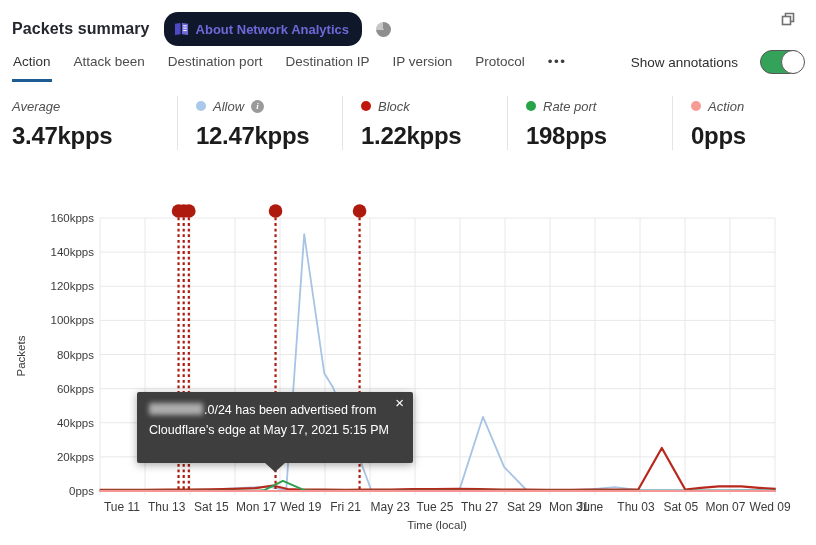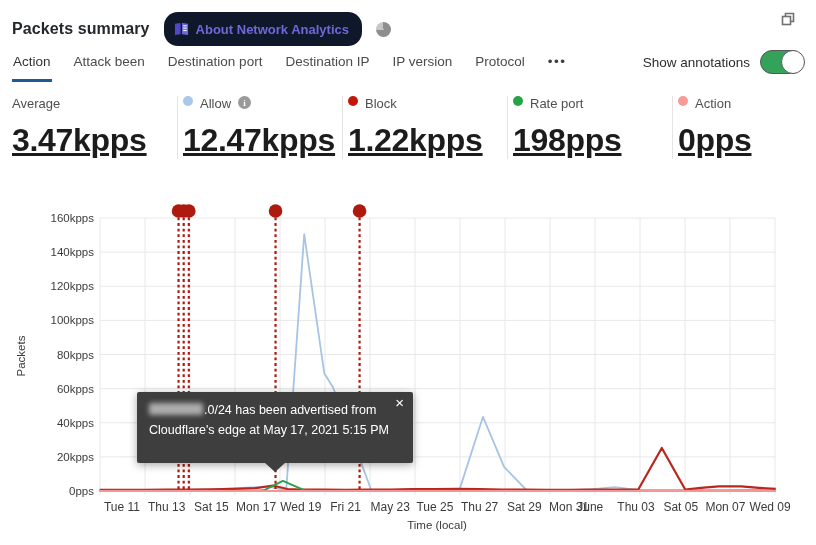--- a/index.html
+++ b/index.html
@@ -13,39 +13,39 @@
   .about-pill span{font-size:13px;color:#6e68d8;}
   .donut-icon{width:15px;height:15px;border-radius:50%;
               background:conic-gradient(from 270deg,#c6c6c6 0 25%,#8e8e8e 25% 100%);}
   .popout-btn{position:absolute;right:18px;top:10px;width:20px;height:20px;background:none;border:none;padding:0;cursor:pointer;}
   
   .tabs-bar{position:absolute;top:50px;left:12px;right:12px;display:flex;align-items:flex-start;}
   .tabs{display:flex;gap:21px;}
   .tab{font-size:13.5px;color:#4b4b4b;padding:4px 1px 10px;cursor:pointer;white-space:nowrap;}
   .tab.active{color:#333;border-bottom:3px solid #1f5c94;}
   .tab.more{letter-spacing:1.5px;color:#3d3d3d;}
-  .tabs-right{margin-left:auto;display:flex;align-items:center;gap:10px;}
+  .tabs-right{margin-left:auto;display:flex;align-items:center;gap:22px;}
   .show-annotations-label{font-size:13.5px;color:#2d2d2d;}
   .toggle{position:relative;width:44px;height:24px;border-radius:12px;background:#cfcfcf;
           border:1.5px solid #585858;box-sizing:border-box;cursor:pointer;}
   .toggle .knob{position:absolute;top:-1.5px;left:-1.5px;width:24px;height:24px;border-radius:50%;
                 background:#fff;border:1.5px solid #585858;box-sizing:border-box;}
   .toggle.on{background:#35a259;}
   .toggle.on .knob{left:auto;right:-1.5px;}
   
   .stats-row{position:absolute;top:96px;left:12px;display:flex;}
   .stat{width:165px;box-sizing:border-box;}
-  .stat + .stat{border-left:1px solid #e4e4e4;padding-left:5px;}
-  .stat-label-row{display:flex;gap:7px;height:20px;}
+  .stat + .stat{border-left:1px solid #e4e4e4;padding-left:18px;}
+  .stat-label-row{display:flex;align-items:center;gap:7px;height:20px;font-style:italic;}
   .stat-dot{width:10px;height:10px;border-radius:50%;background:#ccc;flex:none;}
   .stat-label{font-size:13px;color:#4f4f4f;}
   .info-icon{width:13px;height:13px;border-radius:50%;background:#9a9a9a;color:#fff;font-size:9px;
              font-weight:bold;display:flex;align-items:center;justify-content:center;cursor:pointer;
              font-family:"Liberation Serif",serif;}
-  .stat-value{font-size:32px;font-weight:bold;color:#1c1c1c;letter-spacing:-.3px;margin-top:6px;text-decoration:underline;}
+  .stat-value{font-size:24px;font-weight:bold;color:#1c1c1c;letter-spacing:-.3px;margin-top:6px;}
   
   #chart-svg{position:absolute;left:0;top:0;width:816px;height:545px;font-family:"Liberation Sans",sans-serif;}
   
   .tooltip{position:absolute;left:137px;top:392px;width:276px;height:71px;box-sizing:border-box;
            background:#3e3e3e;color:#fff;border-radius:2px;padding:8px 12px;font-size:12.5px;
            line-height:20px;box-shadow:0 2px 8px rgba(0,0,0,.35);z-index:10;}
   .tt-close{position:absolute;right:9px;top:3px;font-size:15px;color:#fff;cursor:pointer;line-height:16px;}
   .redact{display:inline-block;width:54px;height:12px;background:#adadad;border-radius:2px;
           filter:blur(2.5px);vertical-align:-1px;margin-right:1px;}
   .tt-link{color:#fff;text-decoration:underline;cursor:pointer;}

